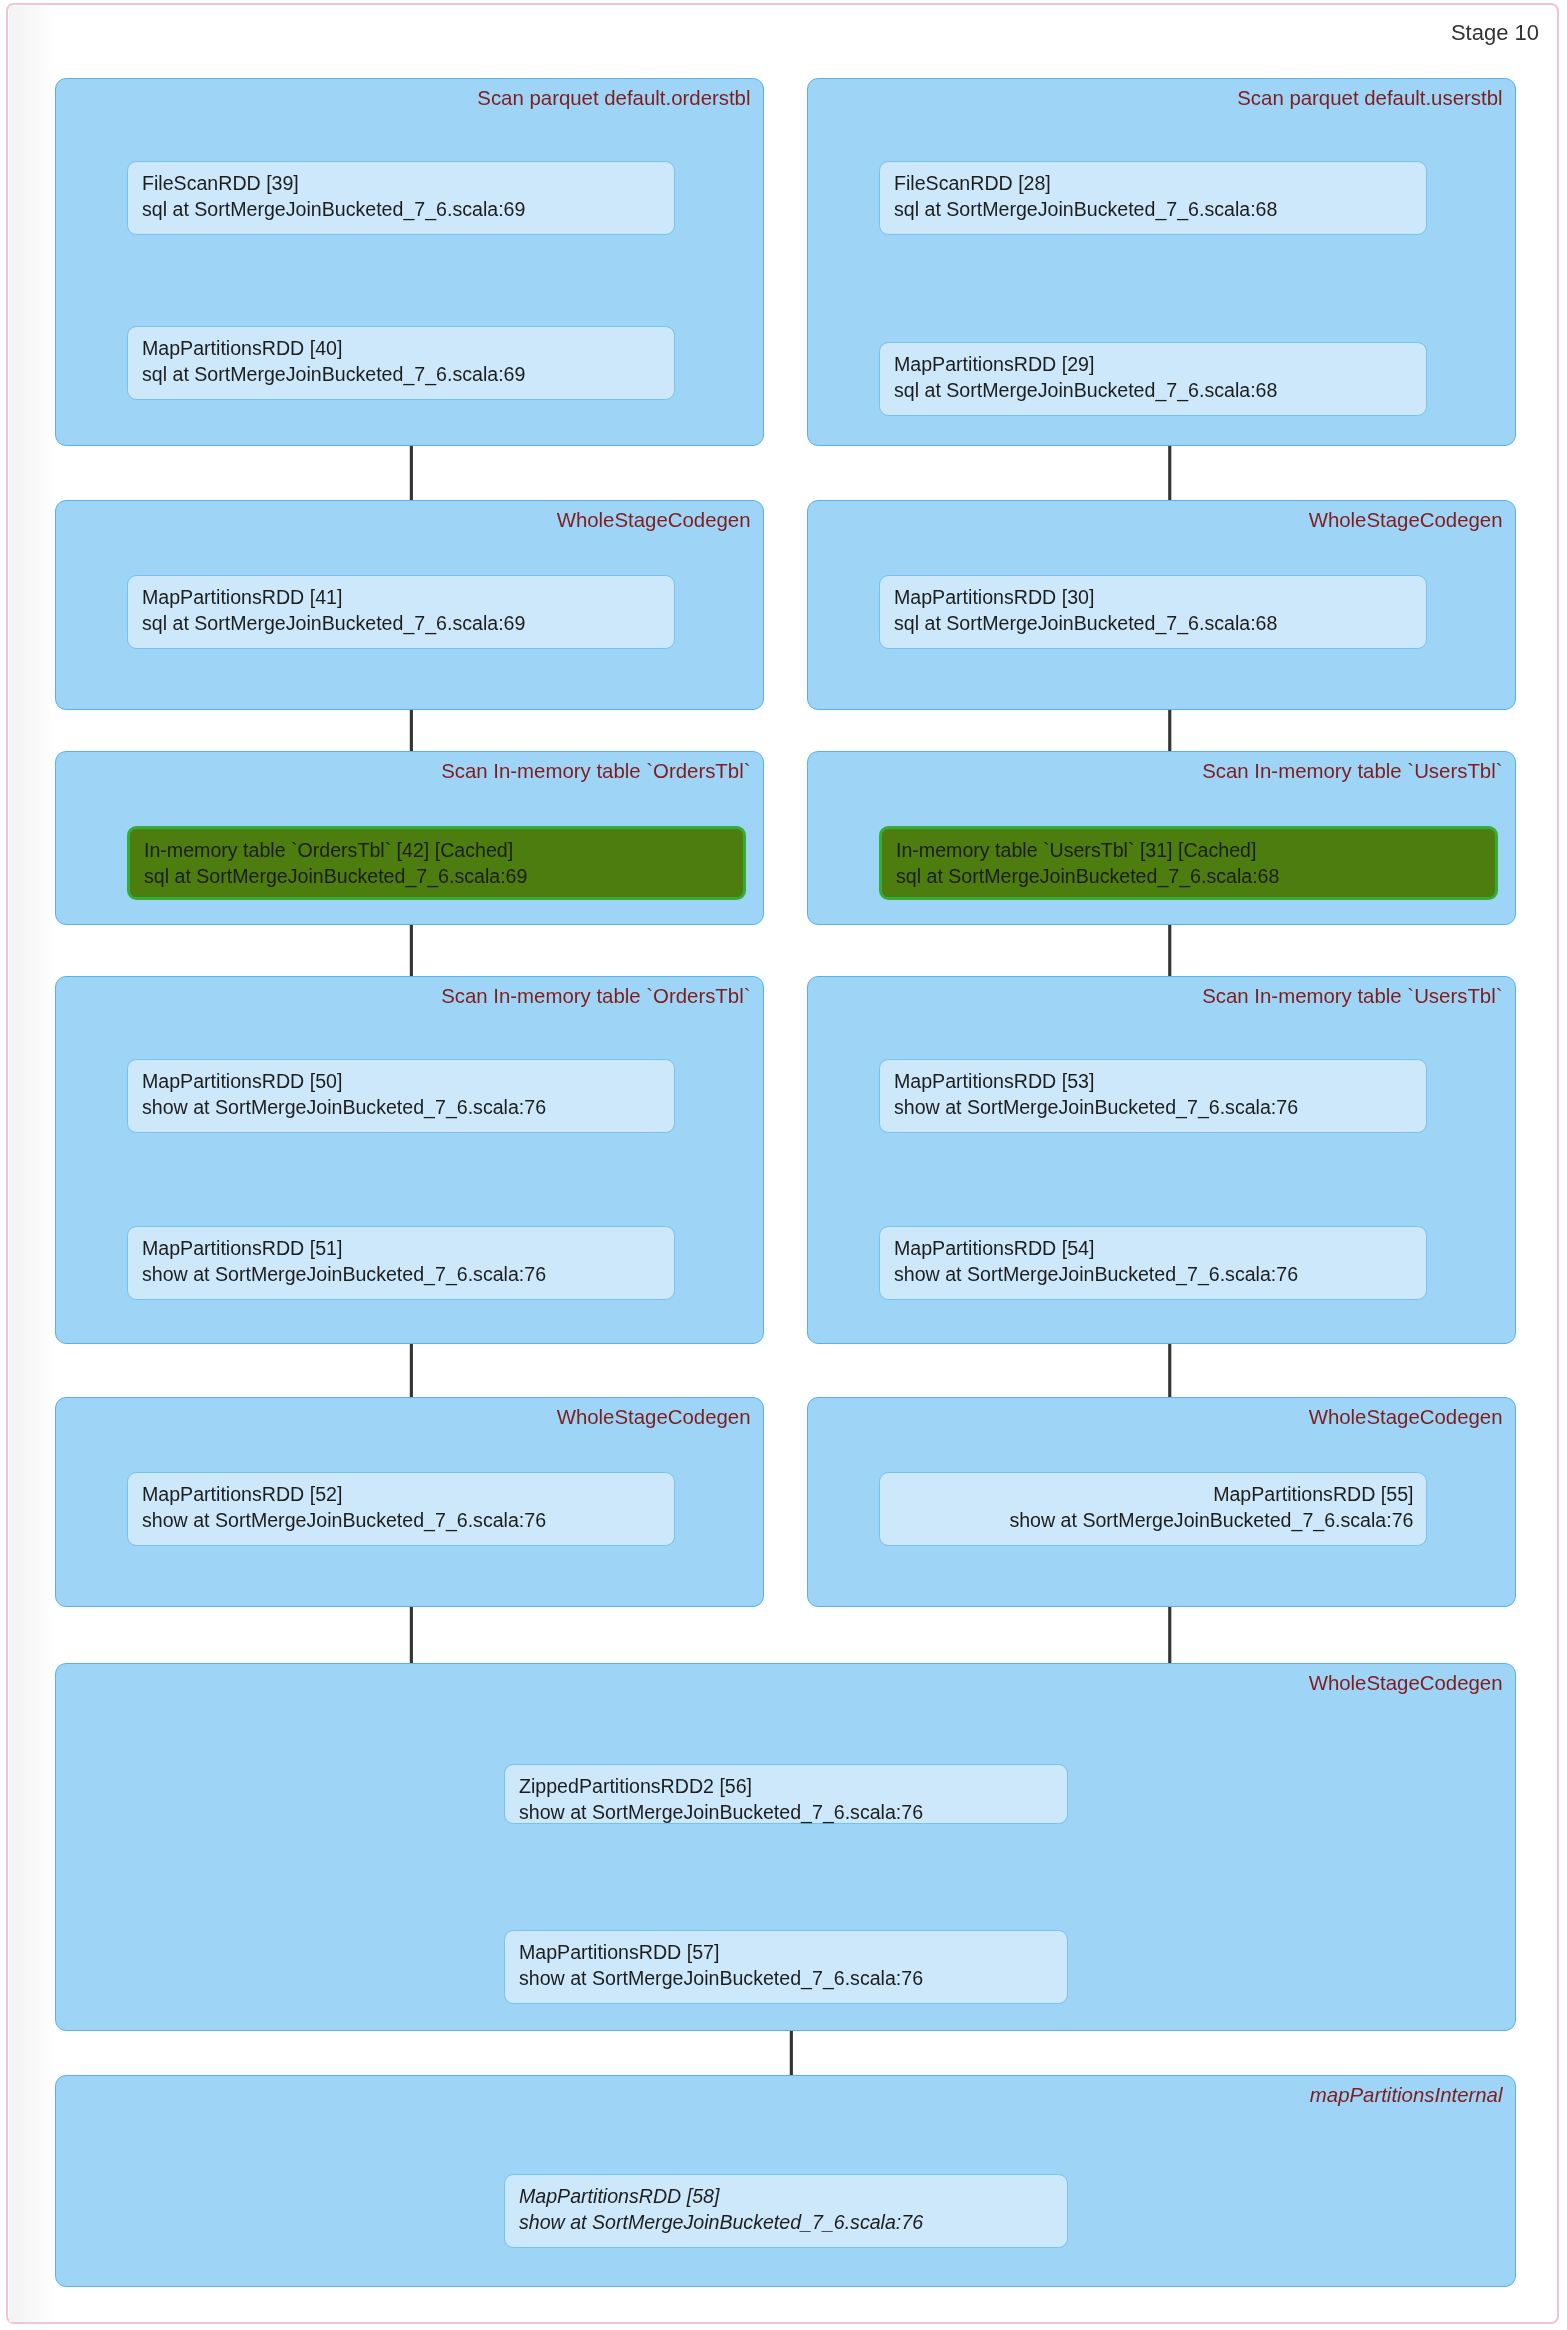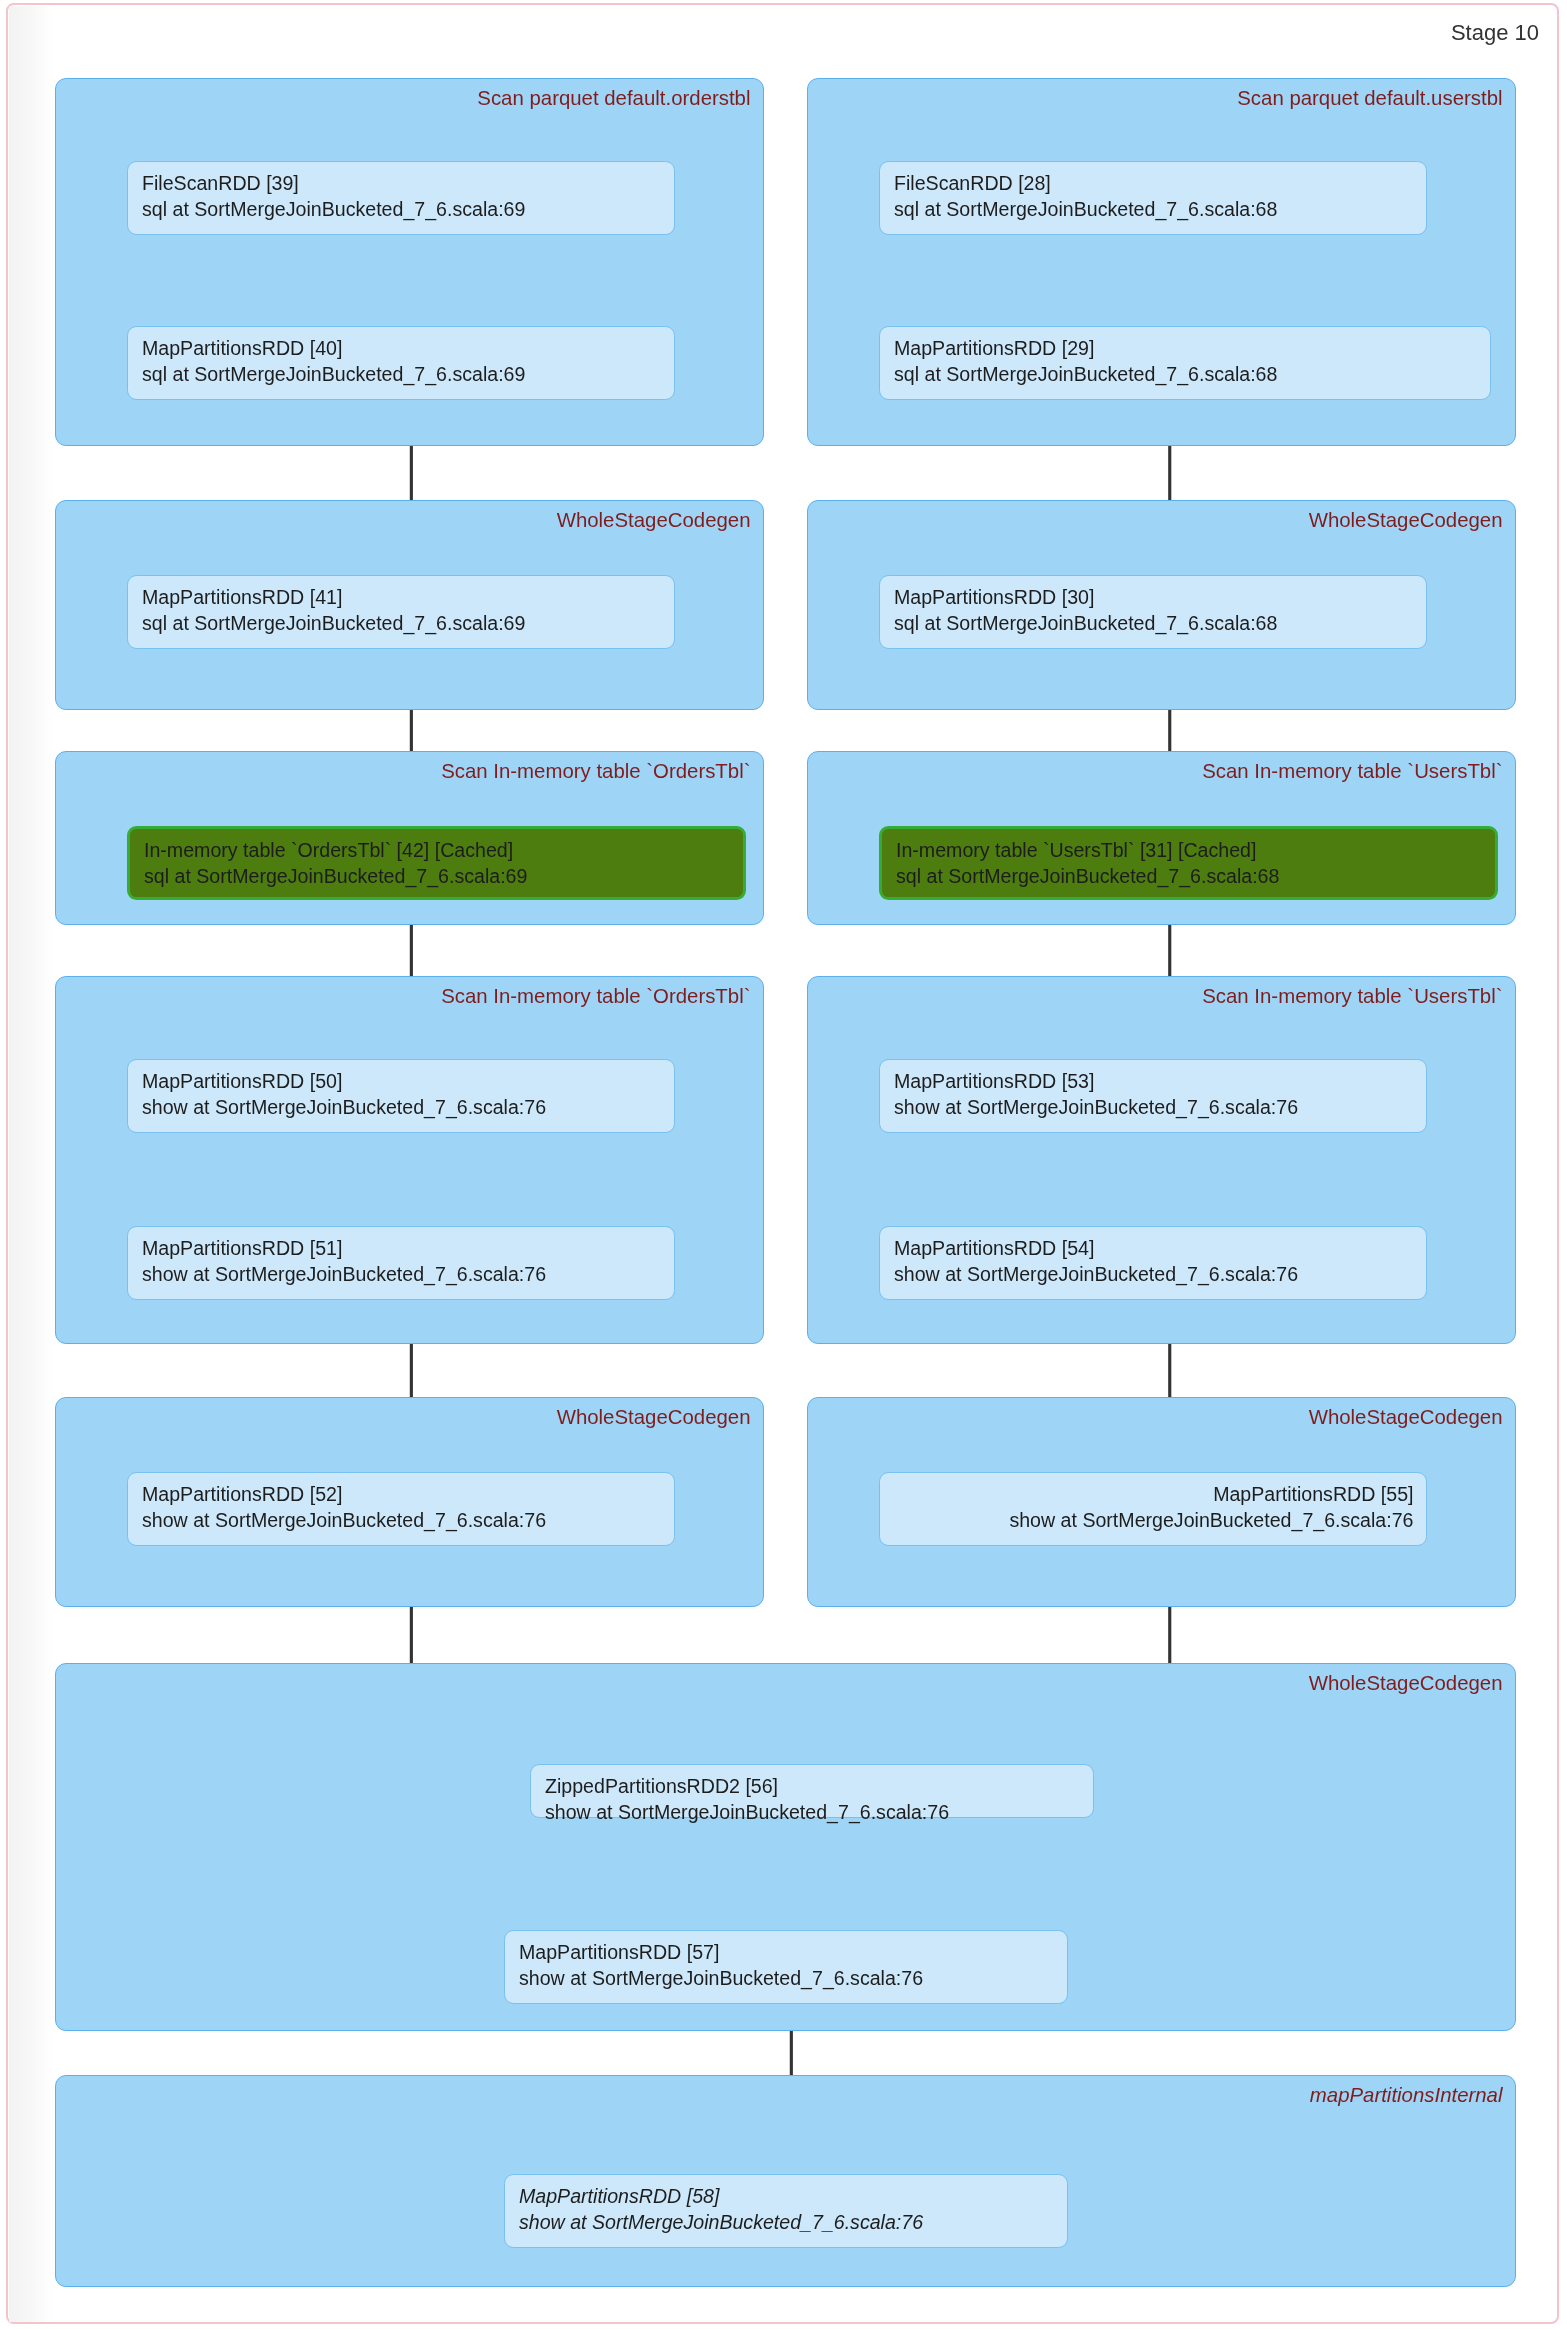--- a/index.html
+++ b/index.html
@@ -142,21 +142,21 @@
       <span class="l2">sql at SortMergeJoinBucketed_7_6.scala:69</span>
     </div>
   </div>
 
   <div class="cluster" style="left:807px; top:78px; width:709px; height:368px;">
     <div class="cluster-label">Scan parquet default.userstbl</div>
     <div class="node" style="left:71px; top:82px; width:548px; height:74px;">
       <span class="l1">FileScanRDD [28]</span>
       <span class="l2">sql at SortMergeJoinBucketed_7_6.scala:68</span>
     </div>
-    <div class="node" style="left:71px; top:247px; width:612px; height:74px;">
+    <div class="node" style="left:71px; top:263px; width:548px; height:74px;">
       <span class="l1">MapPartitionsRDD [29]</span>
       <span class="l2">sql at SortMergeJoinBucketed_7_6.scala:68</span>
     </div>
   </div>
 
   <div class="cluster" style="left:55px; top:500px; width:709px; height:210px;">
     <div class="cluster-label">WholeStageCodegen</div>
     <div class="node" style="left:71px; top:74px; width:548px; height:74px;">
       <span class="l1">MapPartitionsRDD [41]</span>
       <span class="l2">sql at SortMergeJoinBucketed_7_6.scala:69</span>
@@ -222,21 +222,21 @@
   <div class="cluster" style="left:807px; top:1397px; width:709px; height:210px;">
     <div class="cluster-label">WholeStageCodegen</div>
     <div class="node" style="left:71px; top:74px; width:548px; height:74px;text-align:right;">
       <span class="l1">MapPartitionsRDD [55]</span>
       <span class="l2">show at SortMergeJoinBucketed_7_6.scala:76</span>
     </div>
   </div>
 
   <div class="cluster" style="left:55px; top:1663px; width:1461px; height:368px;">
     <div class="cluster-label">WholeStageCodegen</div>
-    <div class="node" style="left:448px; top:100px; width:564px; height:54px;margin-left:26px;">
+    <div class="node" style="left:448px; top:100px; width:564px; height:60px;">
       <span class="l1">ZippedPartitionsRDD2 [56]</span>
       <span class="l2">show at SortMergeJoinBucketed_7_6.scala:76</span>
     </div>
     <div class="node" style="left:448px; top:266px; width:564px; height:74px;">
       <span class="l1">MapPartitionsRDD [57]</span>
       <span class="l2">show at SortMergeJoinBucketed_7_6.scala:76</span>
     </div>
   </div>
 
   <div class="cluster" style="left:55px; top:2075px; width:1461px; height:212px;font-style:italic;">

